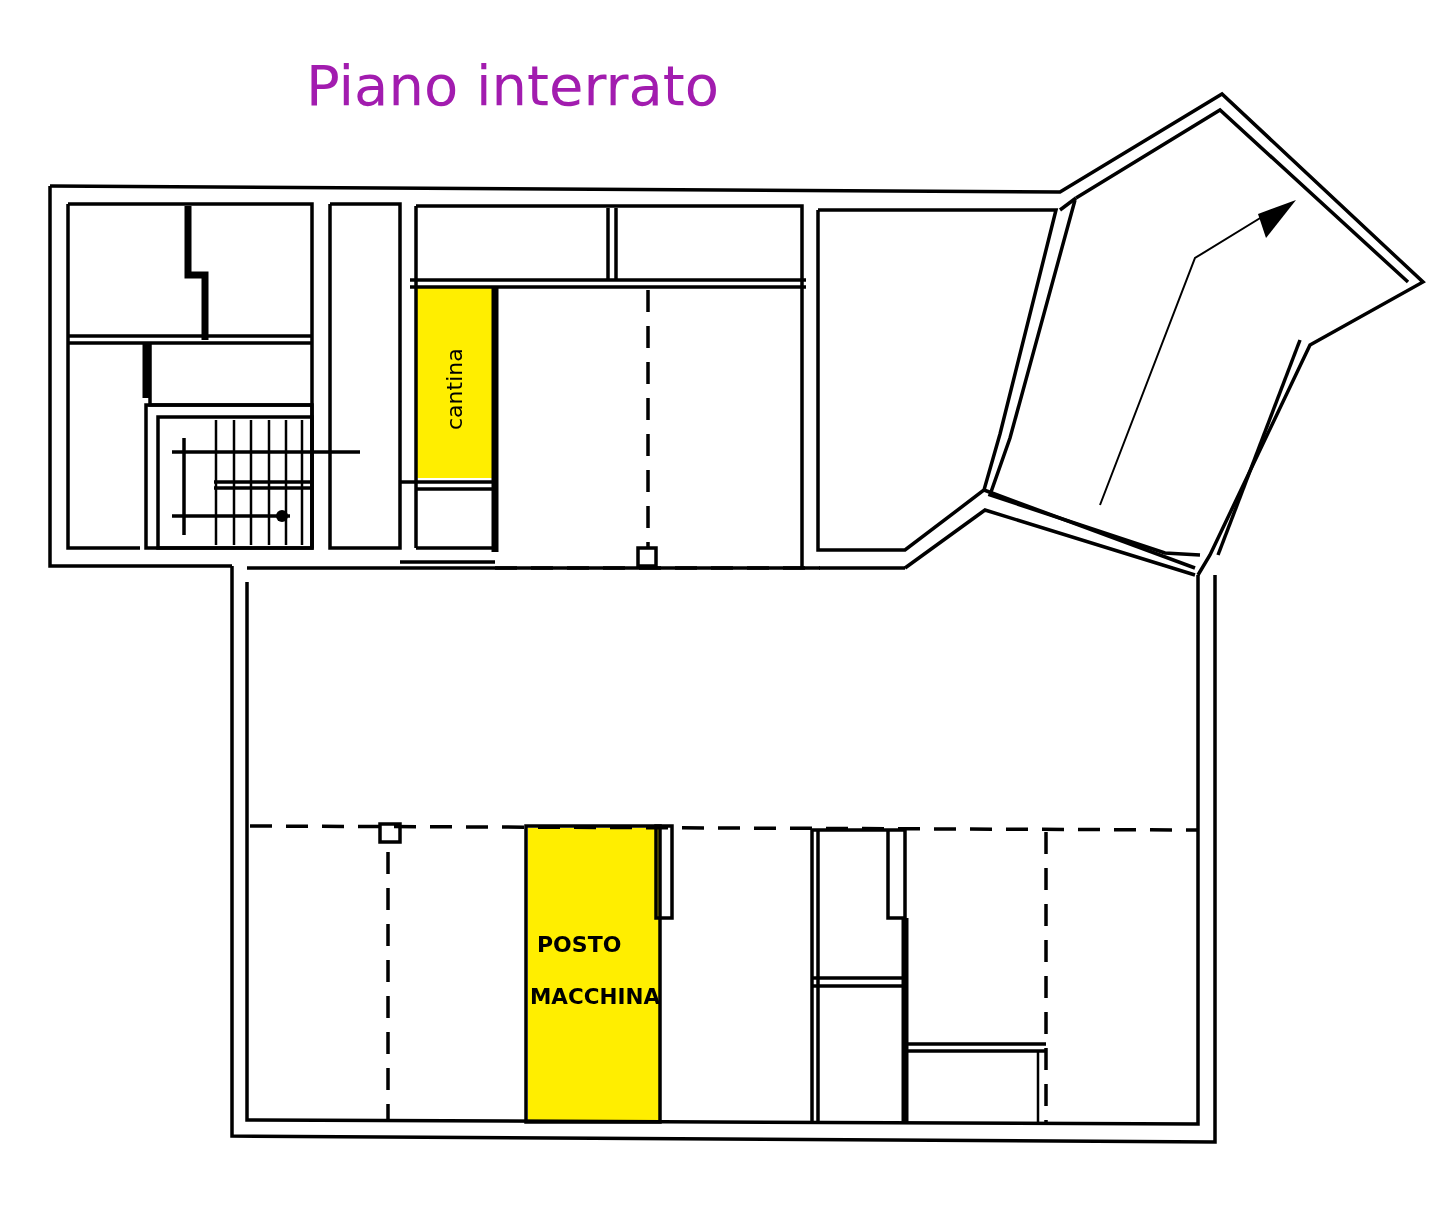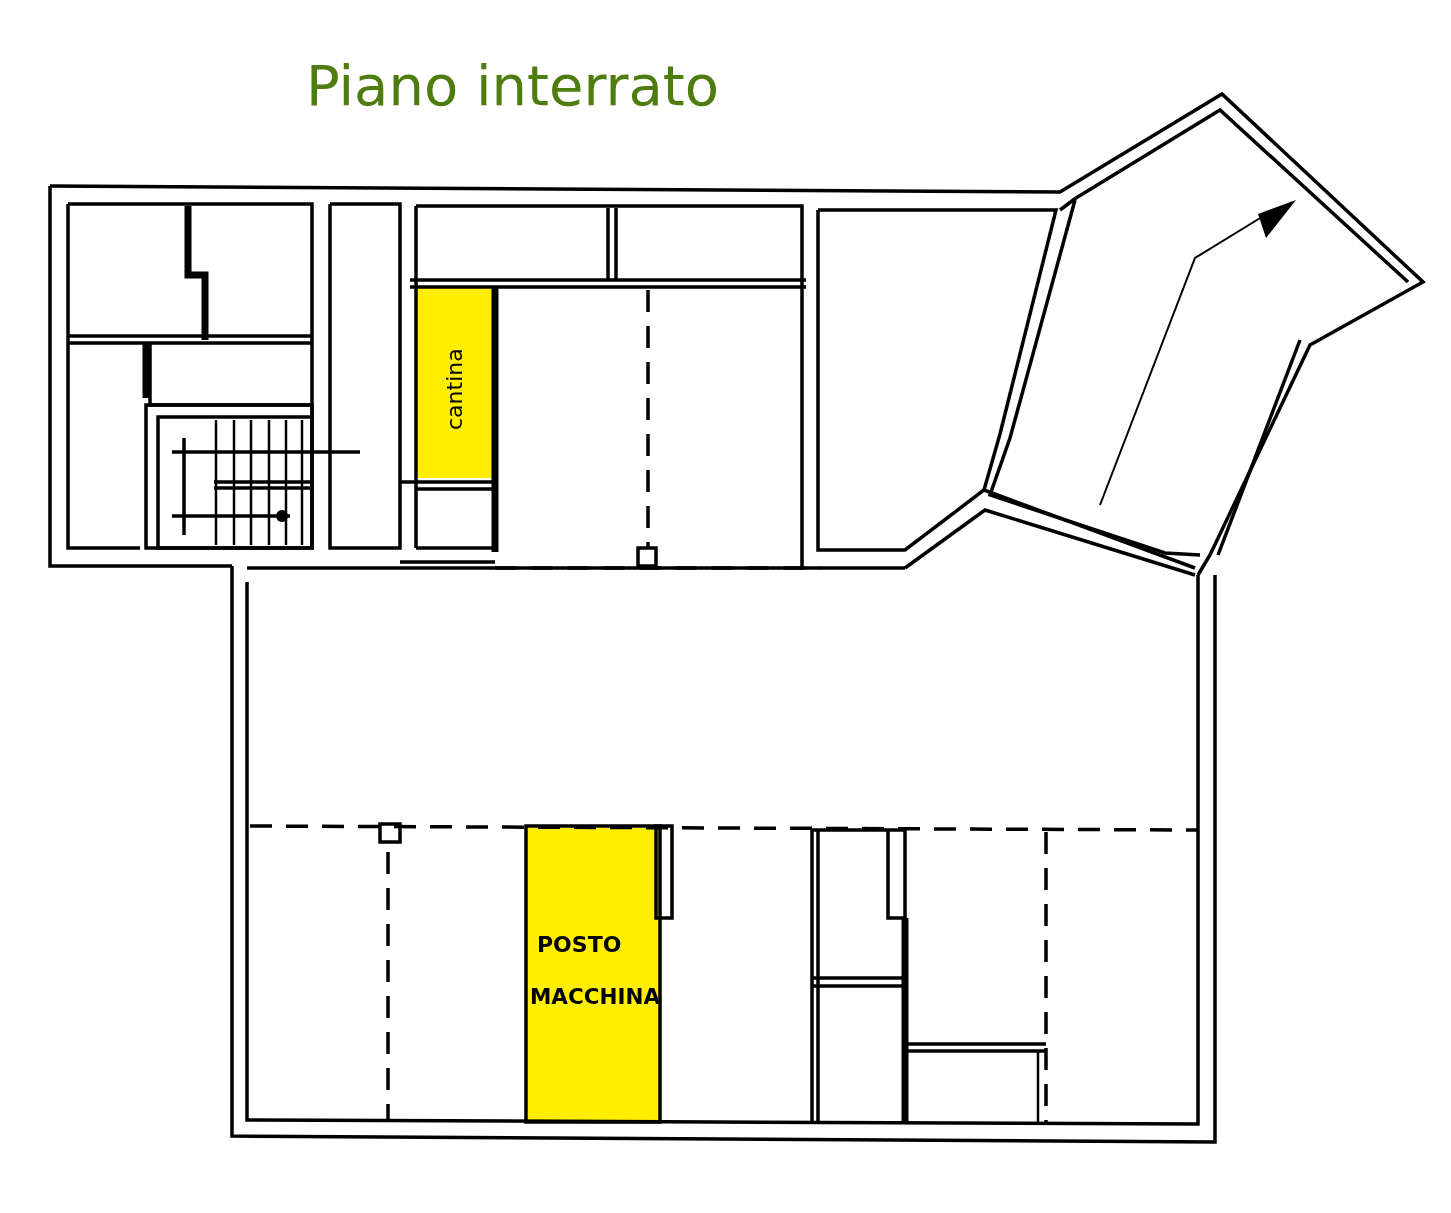--- a/index.html
+++ b/index.html
@@ -1,19 +1,19 @@
 <!DOCTYPE html>
 <html><head>
 <meta charset="utf-8">
 <style>
   html, body { margin: 0; padding: 0; background: #ffffff; }
   body { width: 1451px; height: 1213px; position: relative; overflow: hidden; }
   .title {
     position: absolute; left: 306px; top: 58px;
-    font-family: "DejaVu Sans", sans-serif; font-size: 56px; color: #4d7c0f;
+    font-family: "DejaVu Sans", sans-serif; font-size: 56px; color: #a21caf;
     letter-spacing: 0px; line-height: 1;
   }
   svg.plan { position: absolute; left: 0; top: 0; }
   .w { fill: none; stroke: #000; stroke-width: 3.5; stroke-linejoin: miter; }
   .wt { fill: none; stroke: #000; stroke-width: 2.5; }
   .thick { fill: none; stroke: #000; stroke-width: 7; }
   .dash { fill: none; stroke: #000; stroke-width: 3.5; stroke-dasharray: 22 14; }
   .thin { fill: none; stroke: #000; stroke-width: 2; }
   .hl { fill: #ffee00; }
   .lbl-cantina { font-family: "DejaVu Sans", sans-serif; font-size: 22px; fill: #000; }

